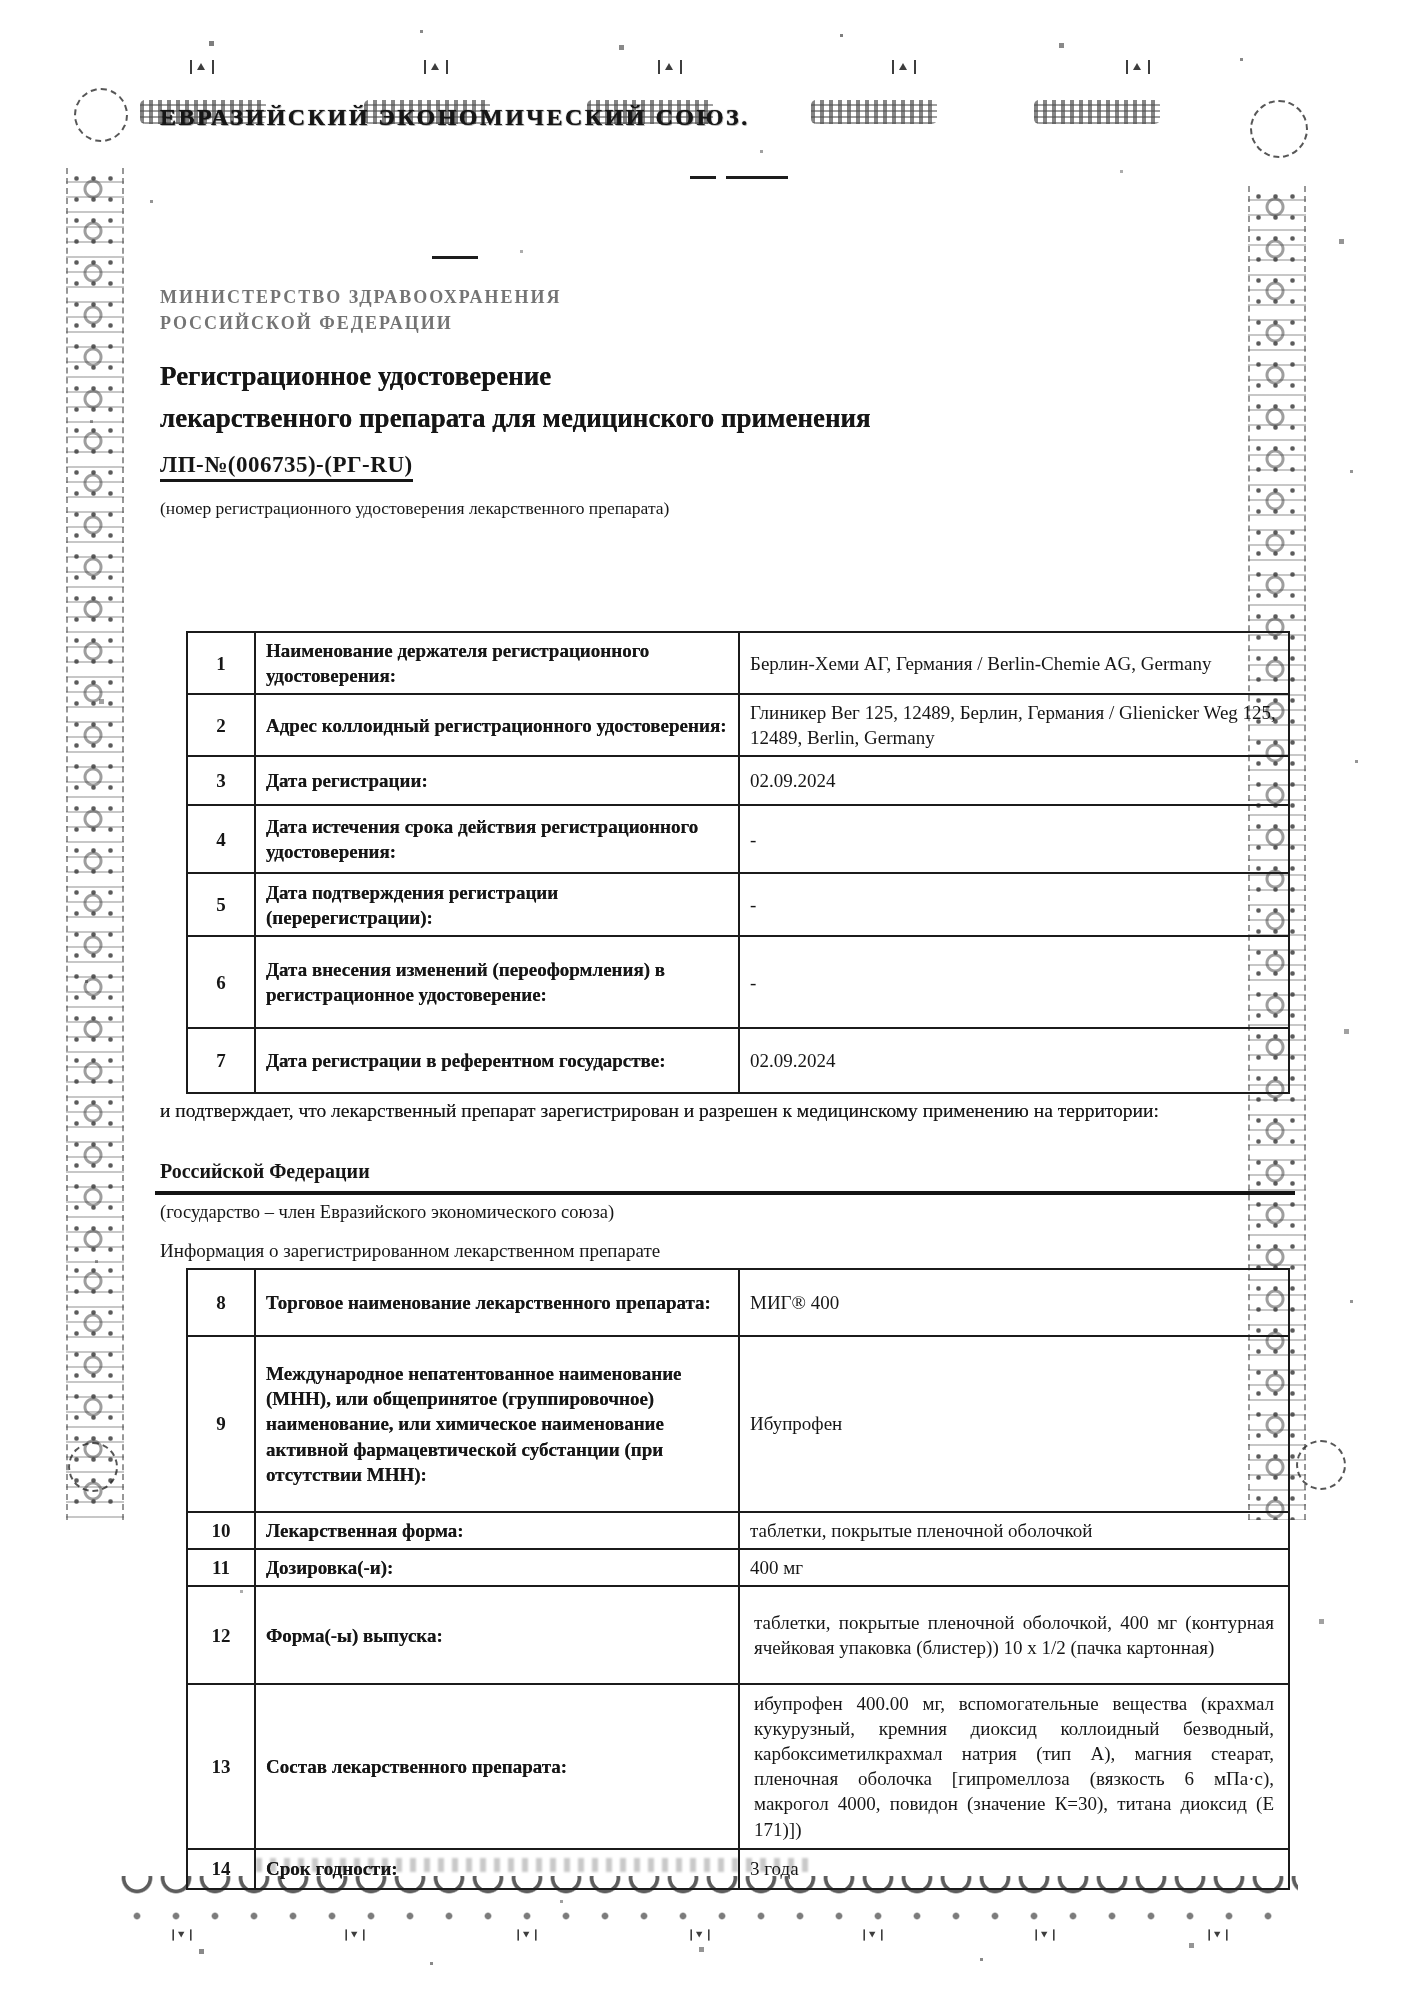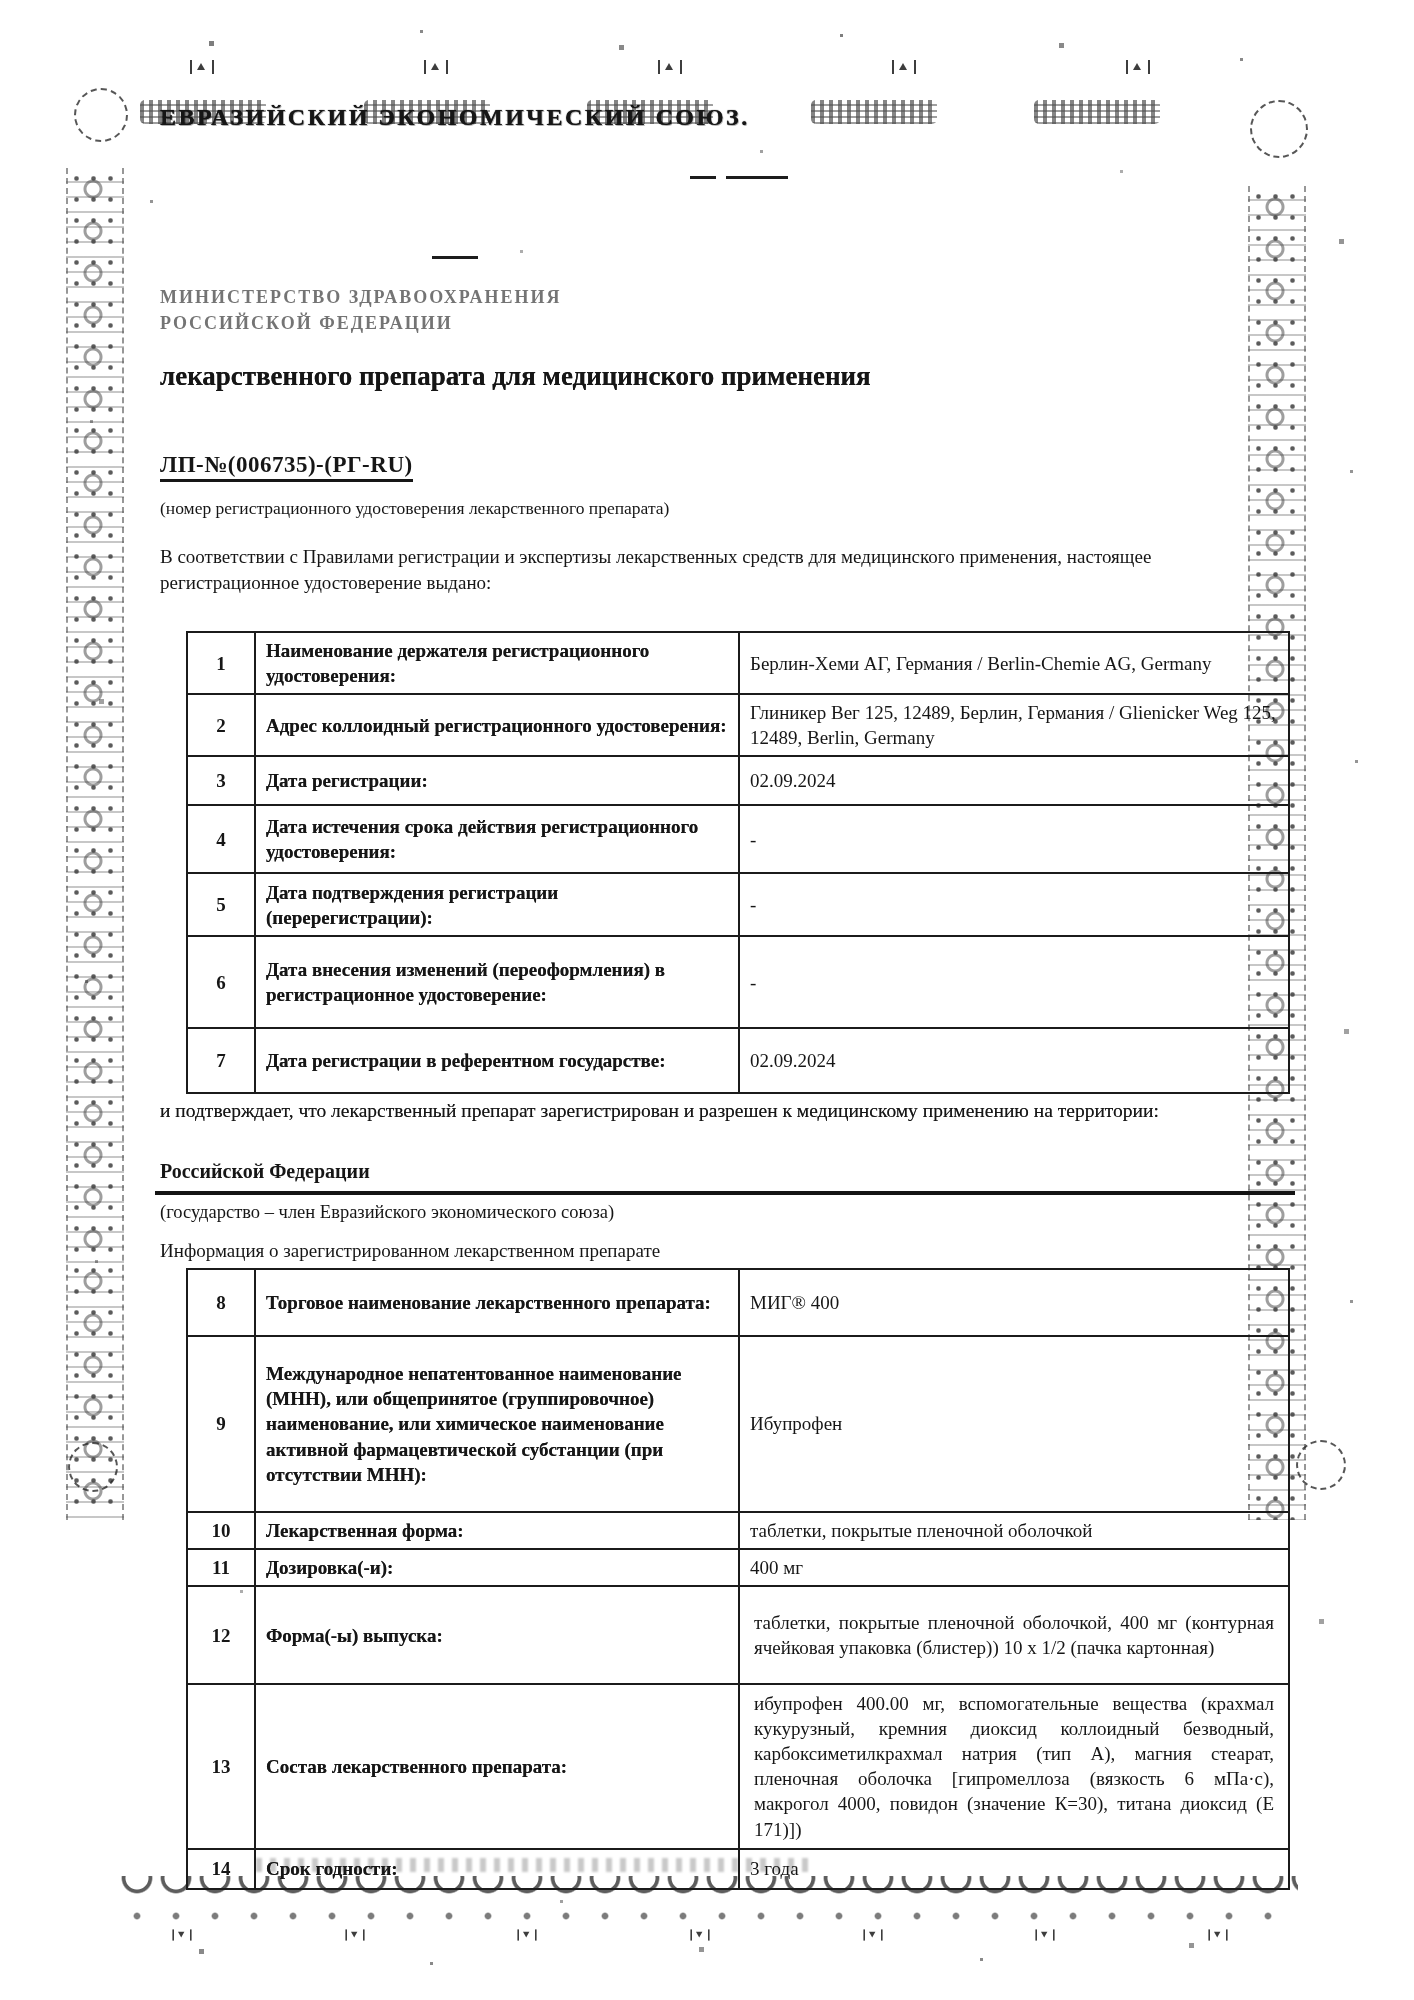--- a/index.html
+++ b/index.html
@@ -169,28 +169,28 @@
   <div class="speck"></div>
 
   <div class="abs content center union-title">ЕВРАЗИЙСКИЙ ЭКОНОМИЧЕСКИЙ СОЮЗ.</div>
 
   <div class="abs content center ministry">
     <div>МИНИСТЕРСТВО ЗДРАВООХРАНЕНИЯ</div>
     <div>РОССИЙСКОЙ ФЕДЕРАЦИИ</div>
   </div>
 
   <div class="abs content center doc-title">
+    <div>Регистрационное удостоверение</div>
     <div>лекарственного препарата для медицинского применения</div>
   </div>
 
   <div class="abs content center reg-number">
     <span>ЛП-№(006735)-(РГ-RU)</span>
   </div>
   <div class="abs content center reg-caption">(номер регистрационного удостоверения лекарственного препарата)</div>
-  <div class="abs content center intro">В соответствии с Правилами регистрации и экспертизы лекарственных средств для медицинского применения, настоящее регистрационное удостоверение выдано:</div>
 
   <table class="doc t1">
     <tbody>
         <tr class="h60">
       <td class="num">1</td>
       <td class="label">Наименование держателя регистрационного удостоверения:</td>
       <td class="value">Берлин-Хеми АГ, Германия / Berlin-Chemie AG, Germany</td>
     </tr>
     <tr class="h62">
       <td class="num">2</td>

